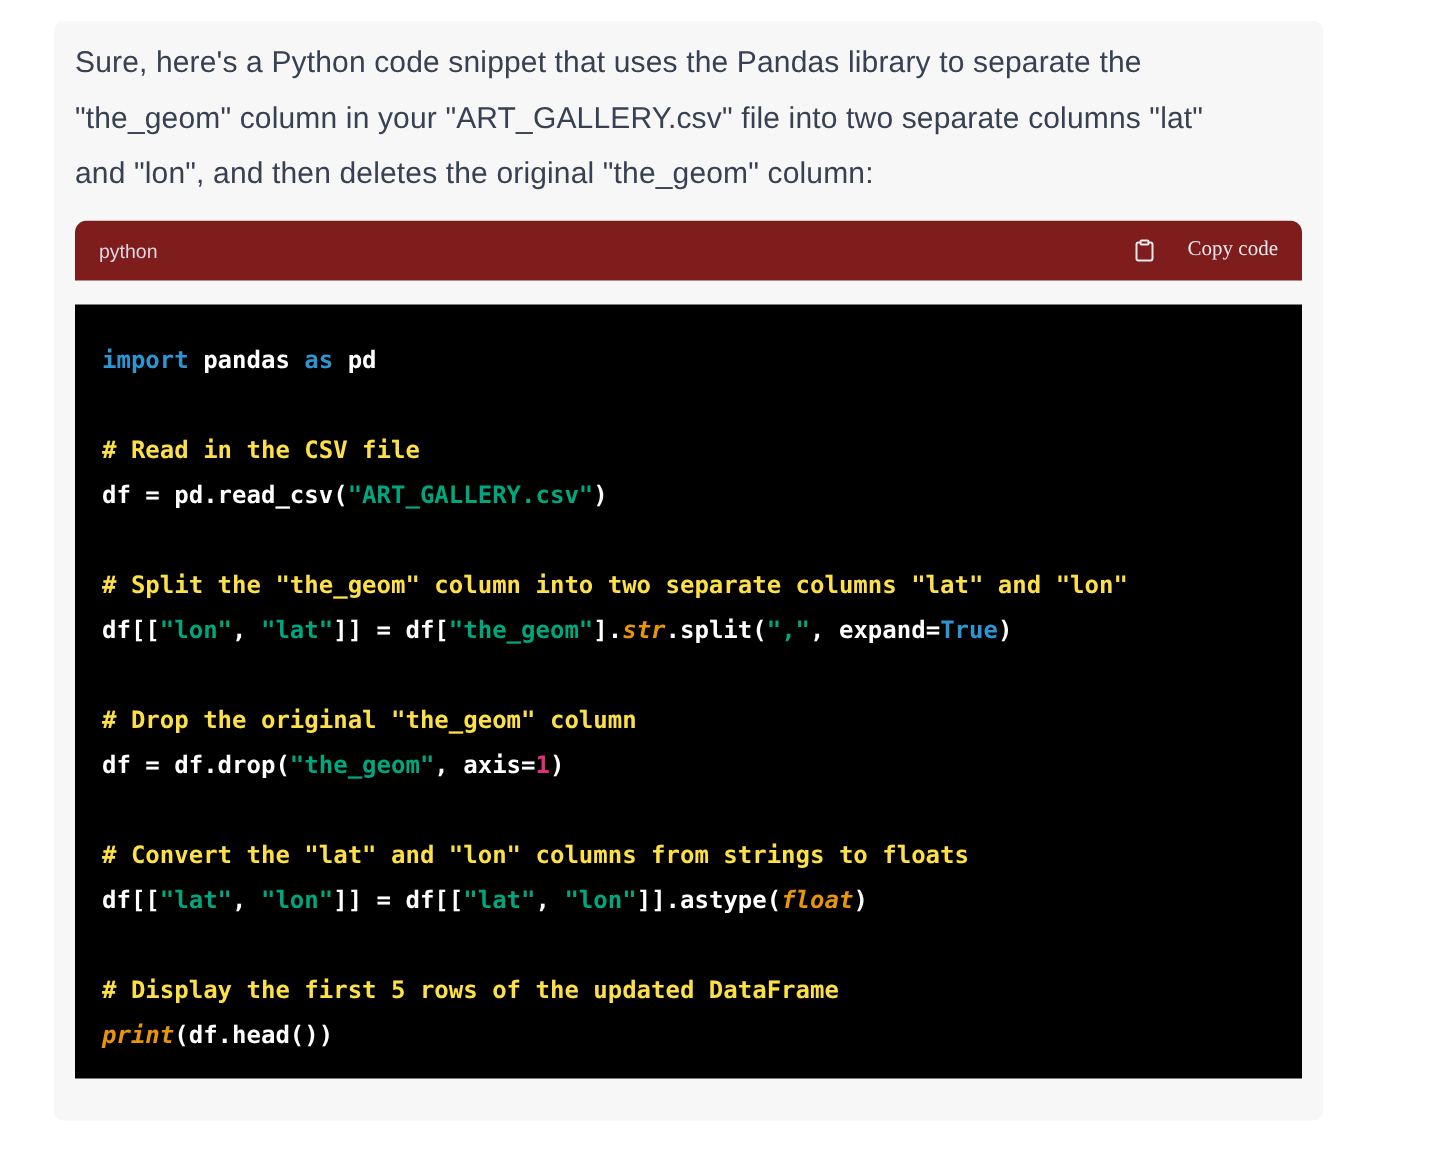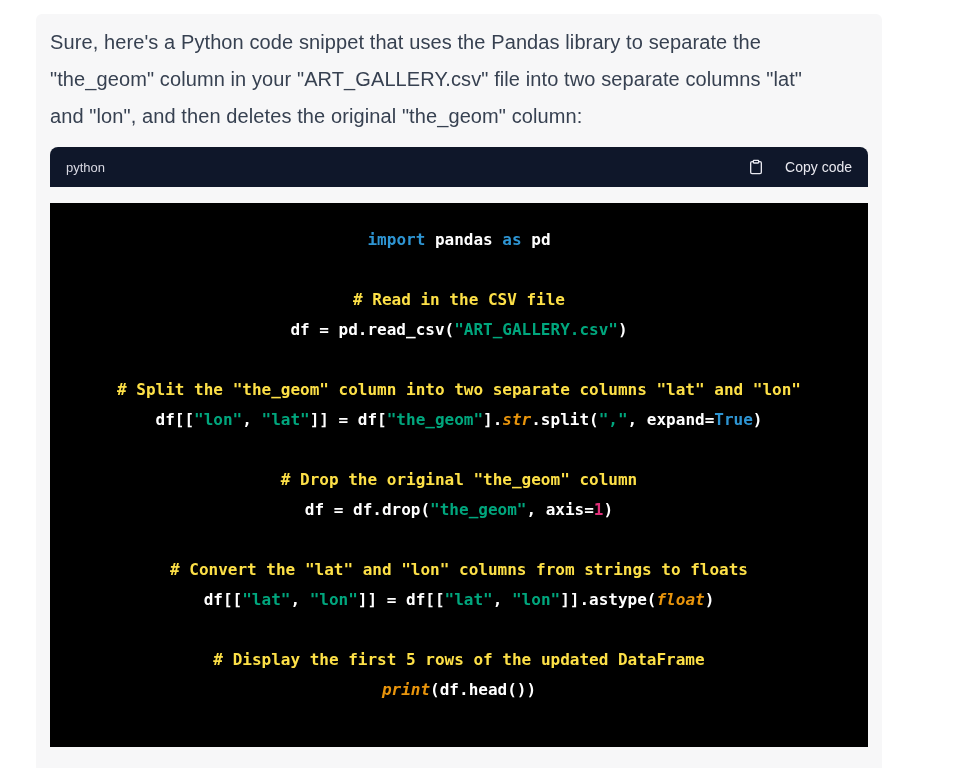--- a/index.html
+++ b/index.html
@@ -27,53 +27,52 @@
     margin: 0 0 12px 2px;
     max-width: 772px;
     letter-spacing: 0.1px;
   }
   .code-block {
     margin: 0 2px;
     border-radius: 8px;
     overflow: hidden;
   }
   .code-header {
-    background: #0f172a;
+    background: #7f1d1d;
     height: 40px;
     display: flex;
     align-items: center;
     justify-content: space-between;
     padding: 0 16px;
   }
   .lang-label {
     color: #d9d9e3;
     font-size: 13px;
   }
   .copy-btn {
     display: flex;
     align-items: center;
     gap: 21px;
     color: #e8e8ef;
     font-size: 14px;
     background: none;
     border: none;
     padding: 0;
     cursor: pointer;
-    font-family: Liberation Sans, sans-serif;
+    font-family: Liberation Serif, serif;
   }
   .copy-btn svg {
     display: block;
   }
   .code-body {
     background: #000000;
-    padding: 22px 18px 42px 18px;
+    padding: 22px 18px 14px 18px;
     font-family: "DejaVu Sans Mono", monospace;
     font-size: 16px;
     line-height: 30px;
-    text-align: center;
   }
   .code-line {
     white-space: pre;
     font-weight: 700;
     min-height: 30px;
   }
   .tok-pl { color: #ffffff; }
   .tok-kw { color: #2e95d3; }
   .tok-st { color: #00a67d; }
   .tok-nm { color: #df3079; }

